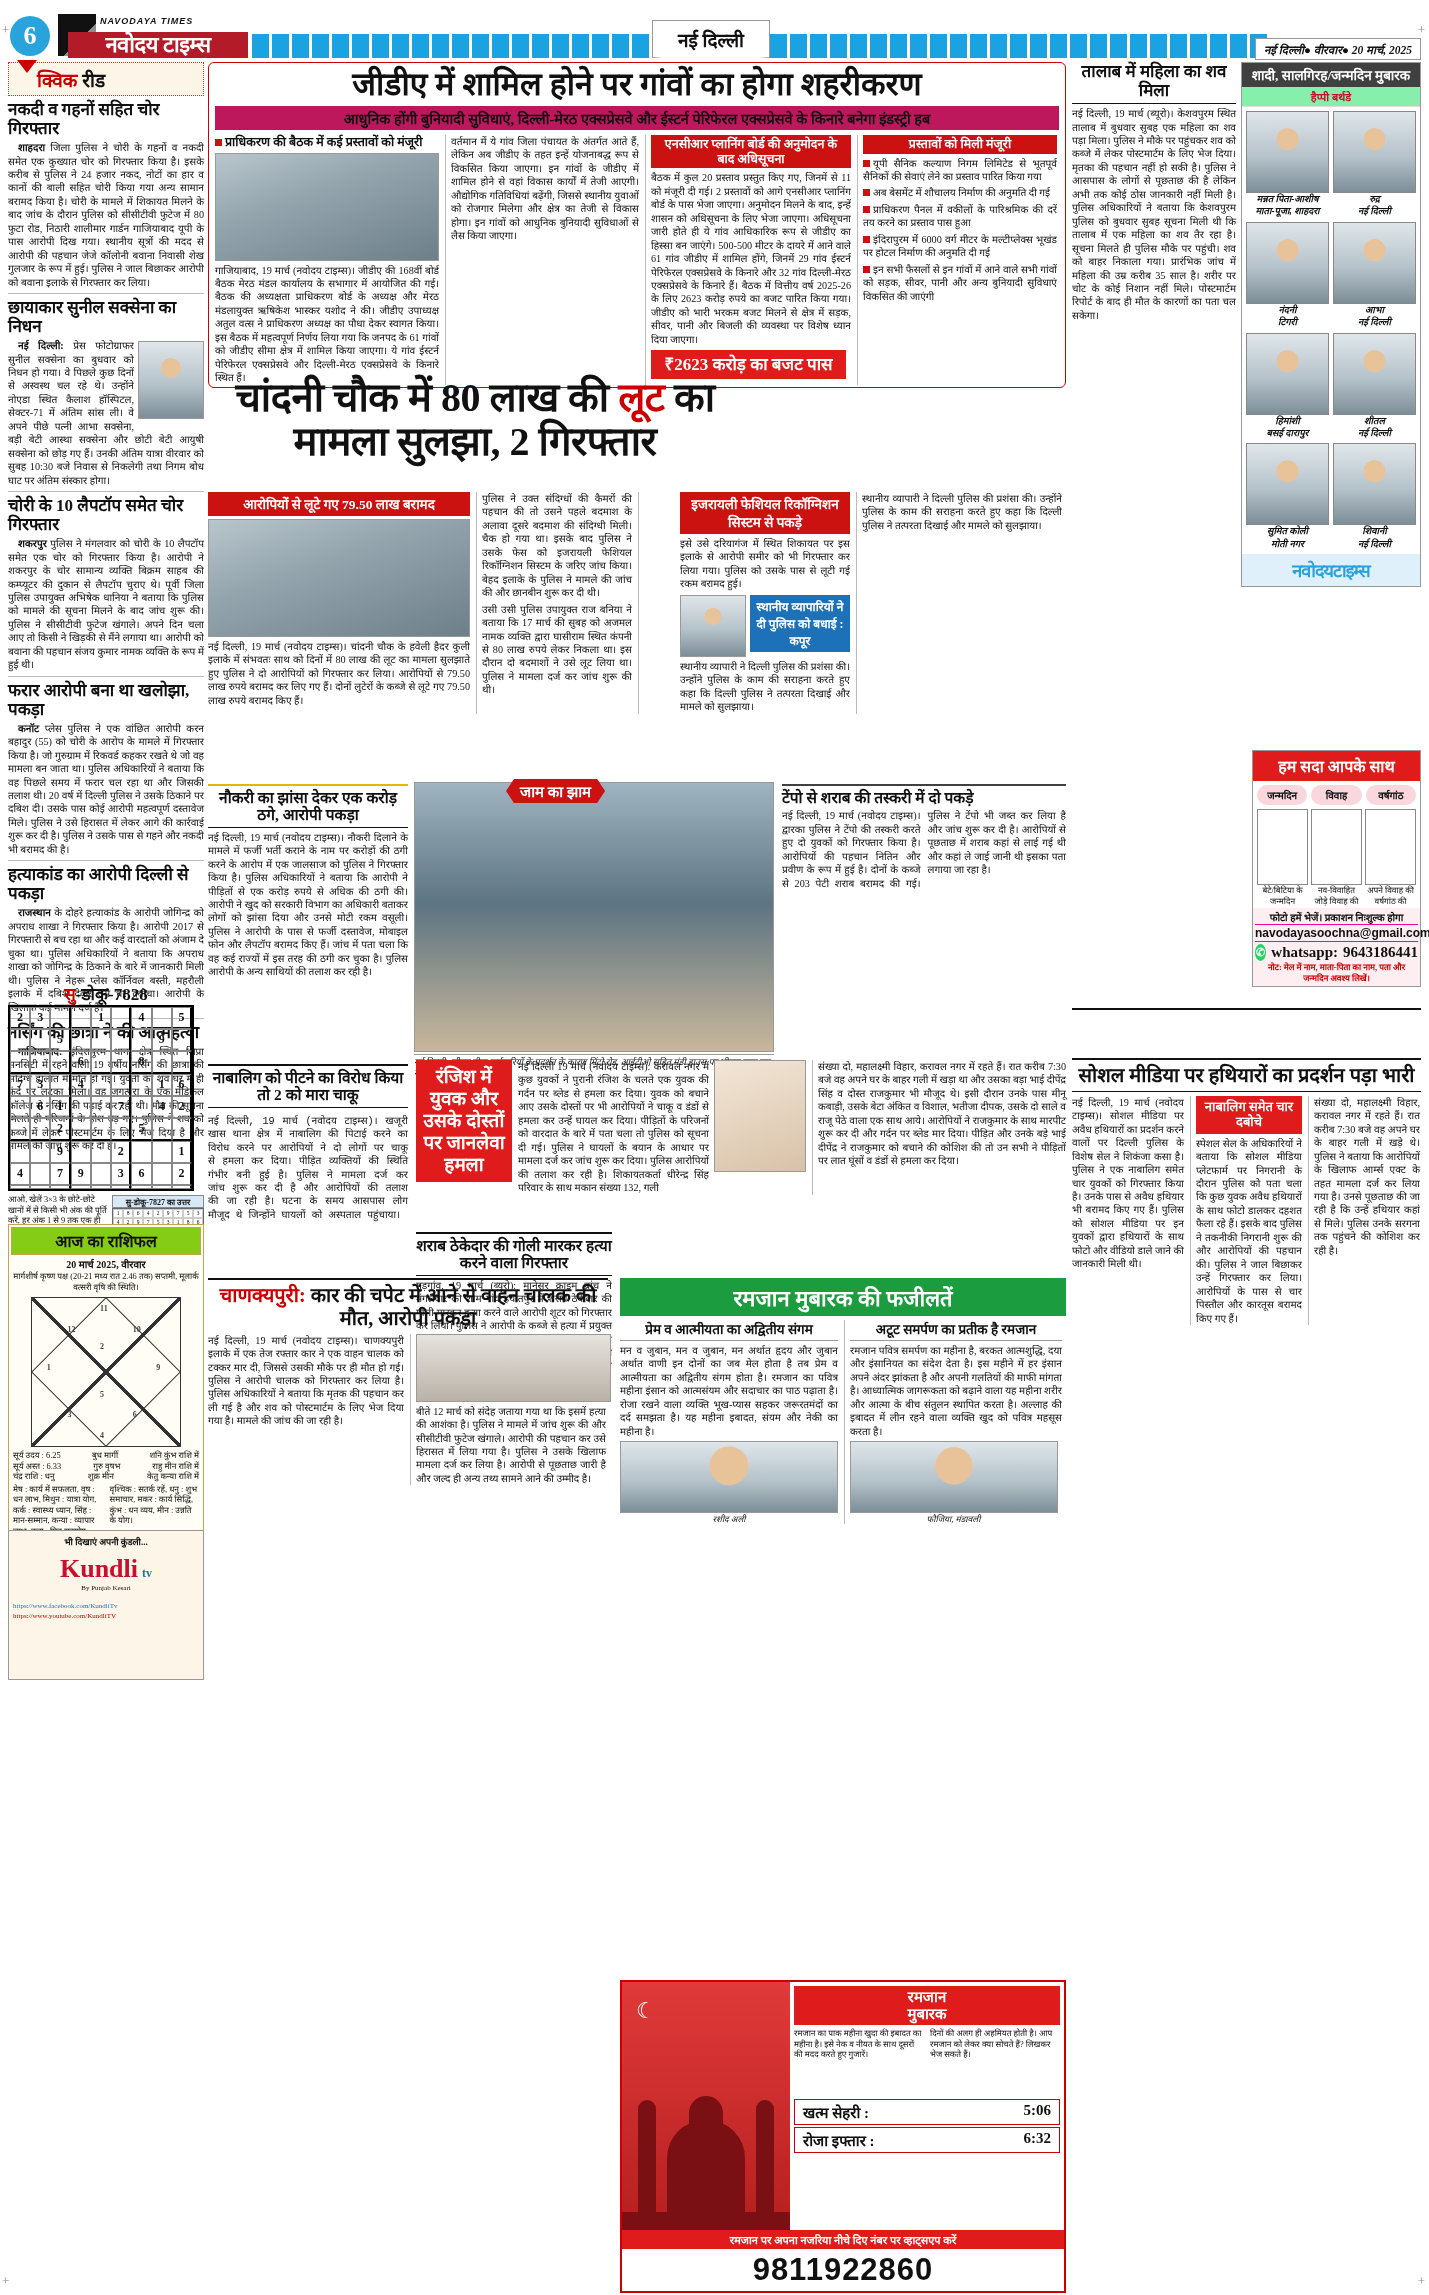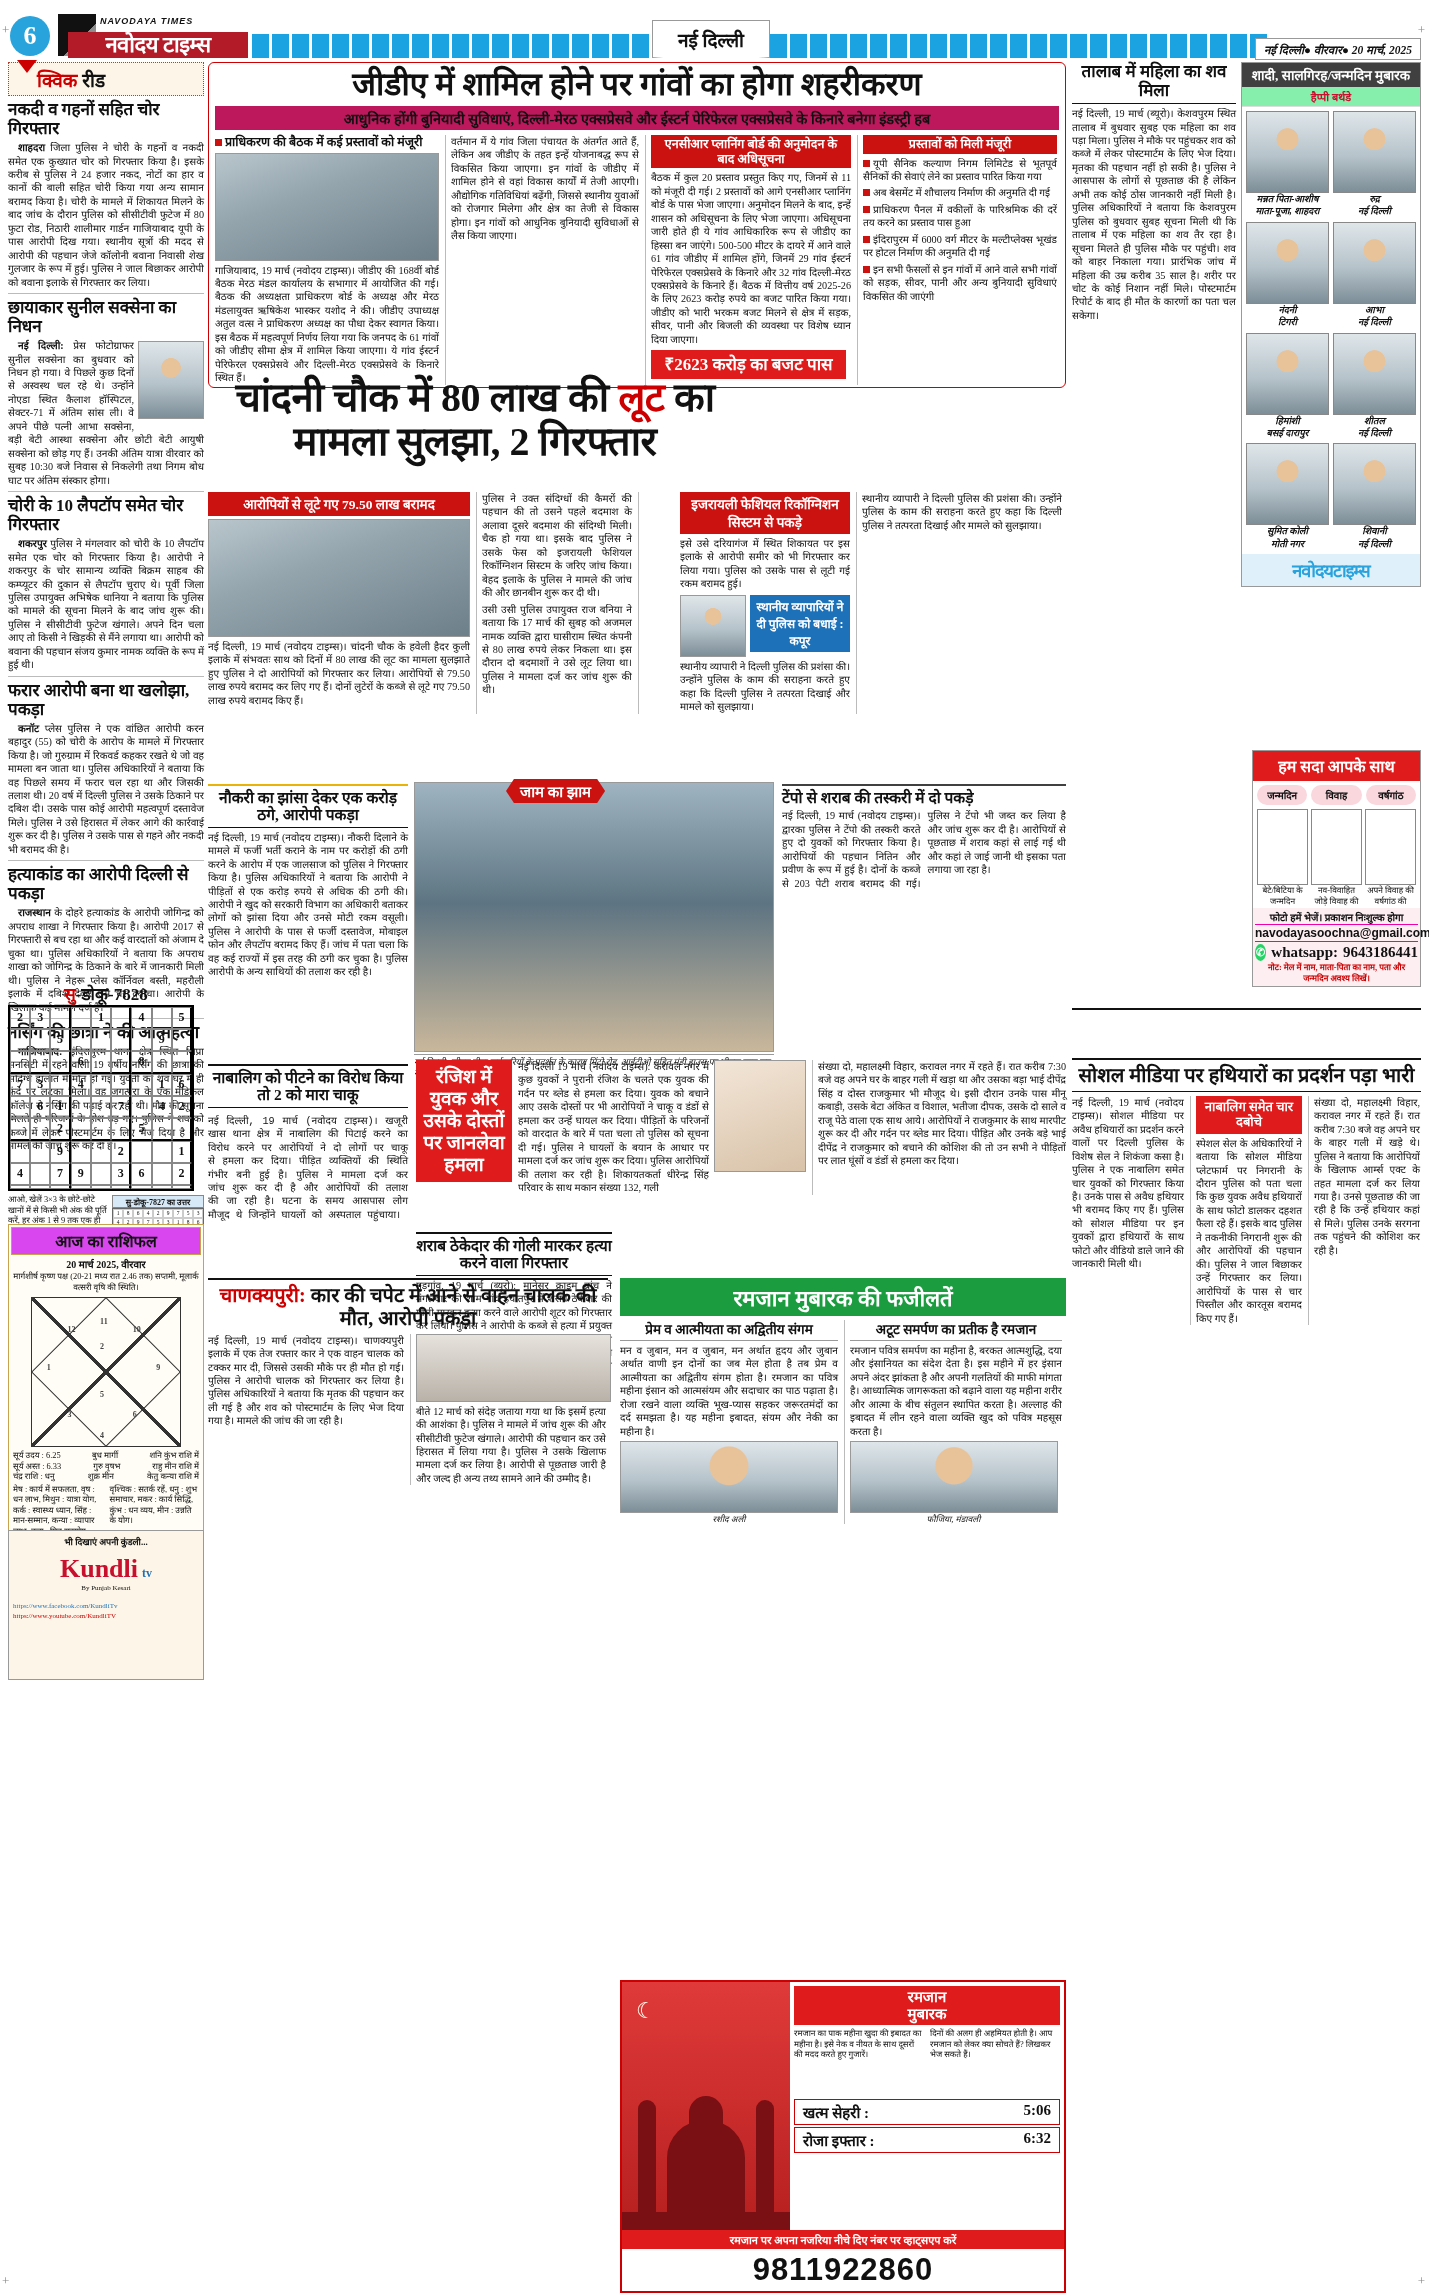--- a/index.html
+++ b/index.html
@@ -136,21 +136,21 @@
 
   
   .sud { display:grid; grid-template-columns:repeat(9,1fr); width:186px; height:186px;
     border:2px solid #000; }
   .sud div { border:1px solid #888; font-size:12px; text-align:center; line-height:18.5px; font-weight:bold; }
   .sud div:nth-child(3n) { border-right:2px solid #000; }
   .sud div:nth-child(n+19):nth-child(-n+27),
   .sud div:nth-child(n+46):nth-child(-n+54) { border-bottom:2px solid #000; }
 
   
-  .rashi-head { background:#d946ef; border:1px solid #c8a34e; text-align:center;
+  .rashi-head { background:#84cc16; border:1px solid #c8a34e; text-align:center;
     font-size:16px; font-weight:bold; padding:2px 0; }
   .kundli { width:150px;height:150px;border:1px solid #333; position:relative; margin:4px auto; }
   .kundli:before,.kundli:after{content:"";position:absolute;inset:0;}
   .kundli:before{background:
     linear-gradient(45deg,transparent 49.3%,#333 49.3%,#333 50.7%,transparent 50.7%);}
   .kundli:after{background:
     linear-gradient(-45deg,transparent 49.3%,#333 49.3%,#333 50.7%,transparent 50.7%);}
   .kdiamond{position:absolute;left:50%;top:50%;width:106px;height:106px;
     transform:translate(-50%,-50%) rotate(45deg);border:1px solid #333;}
   .knum{position:absolute;font-size:8px;font-weight:bold;color:#444;z-index:3;}
@@ -422,21 +422,21 @@
       </div>
     </div>
   </div>
 
   <div style="position:absolute;left:8px;top:1224px;width:196px;border:1px solid #c8a34e;background:#fffdf5;padding:2px;">
     <div class="rashi-head">आज का राशिफल</div>
     <div style="text-align:center;font-size:10px;font-weight:bold;margin-top:2px;">20 मार्च 2025, वीरवार</div>
     <div class="tiny center" style="margin:1px 2px;">मार्गशीर्ष कृष्ण पक्ष (20-21 मध्य रात 2.46 तक) सप्तमी, मूलार्क वत्सरी वृषि की स्थिति।</div>
     <div class="kundli">
       <div class="kdiamond"></div>
-      <div class="knum" style="left:46%;top:19px;">11</div>
+      <div class="knum" style="left:46%;top:6px;">11</div>
       <div class="knum" style="left:24%;top:18%;">12</div>
       <div class="knum" style="left:68%;top:18%;">10</div>
       <div class="knum" style="left:10%;top:44%;">1</div>
       <div class="knum" style="left:46%;top:30%;">2</div>
       <div class="knum" style="left:46%;top:62%;">5</div>
       <div class="knum" style="left:84%;top:44%;">9</div>
       <div class="knum" style="left:24%;top:76%;">3</div>
       <div class="knum" style="left:68%;top:76%;">6</div>
       <div class="knum" style="left:46%;top:90%;">4</div>
     </div>

